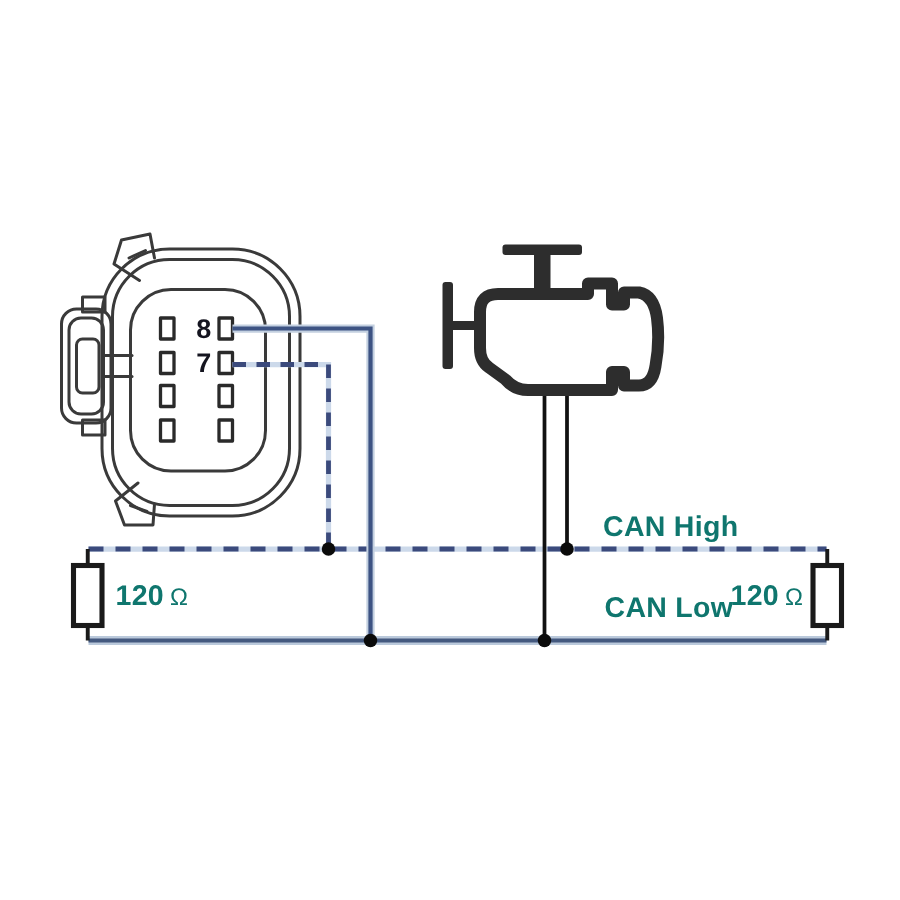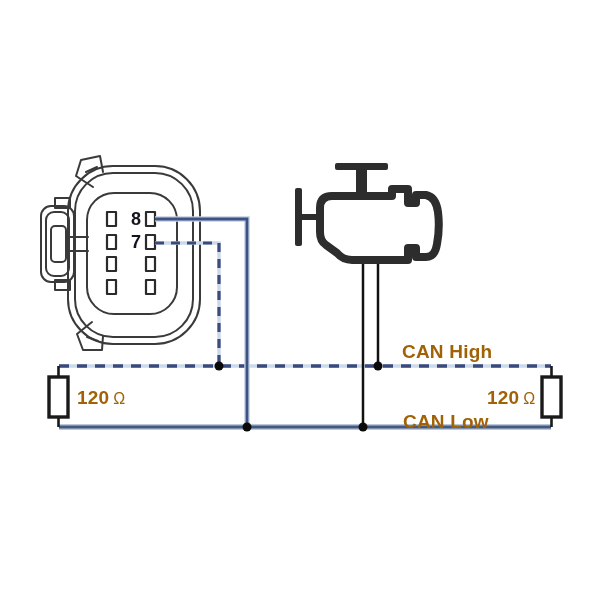--- a/index.html
+++ b/index.html
@@ -2,21 +2,21 @@
 <html><head>
 <meta charset="utf-8">
 <style>
   html,body{margin:0;padding:0;background:#fff;}
   .canvas{
     position:relative;width:600px;height:600px;background:#ffffff;
     font-family:"Liberation Sans", sans-serif;overflow:hidden;
   }
   .canvas svg{position:absolute;left:0;top:0;}
   .lbl{
-    position:absolute;color:#a16207;font-weight:bold;line-height:1;
+    position:absolute;color:#0f766e;font-weight:bold;line-height:1;
     white-space:nowrap;letter-spacing:.2px;
   }
   .pin-num{width:18px;text-align:center;font-size:18px;color:#14141f;}
   .bus-lbl{font-size:19px;}
   .res-lbl{font-size:19px;}
   .res-lbl .unit{font-weight:normal;font-size:16px;margin-left:4px;}
 </style>
 </head>
 <body>
 
@@ -106,21 +106,21 @@
                H352 Q343,260 337,253 L326,245 Q320,241 320,232 V208 Q320,196 332,196 Z"></path>
     </g>
   </svg>
 
   <div class="lbl pin-num" style="left:127px;top:210px;">8</div>
 
   <div class="lbl pin-num" style="left:127px;top:233px;">7</div>
 
   <div class="lbl bus-lbl" style="left:402px;top:342px;">CAN High</div>
 
-  <div class="lbl bus-lbl" style="left:403px;top:412px;">CAN Low</div>
+  <div class="lbl bus-lbl" style="left:403px;top:396px;">CAN Low</div>
 
   <div class="lbl res-lbl" style="left:77px;top:388px;">
     <span>120</span><span class="unit">Ω</span>
   </div>
 
   <div class="lbl res-lbl" style="left:487px;top:388px;">
     <span>120</span><span class="unit">Ω</span>
   </div>
 
 </div>

